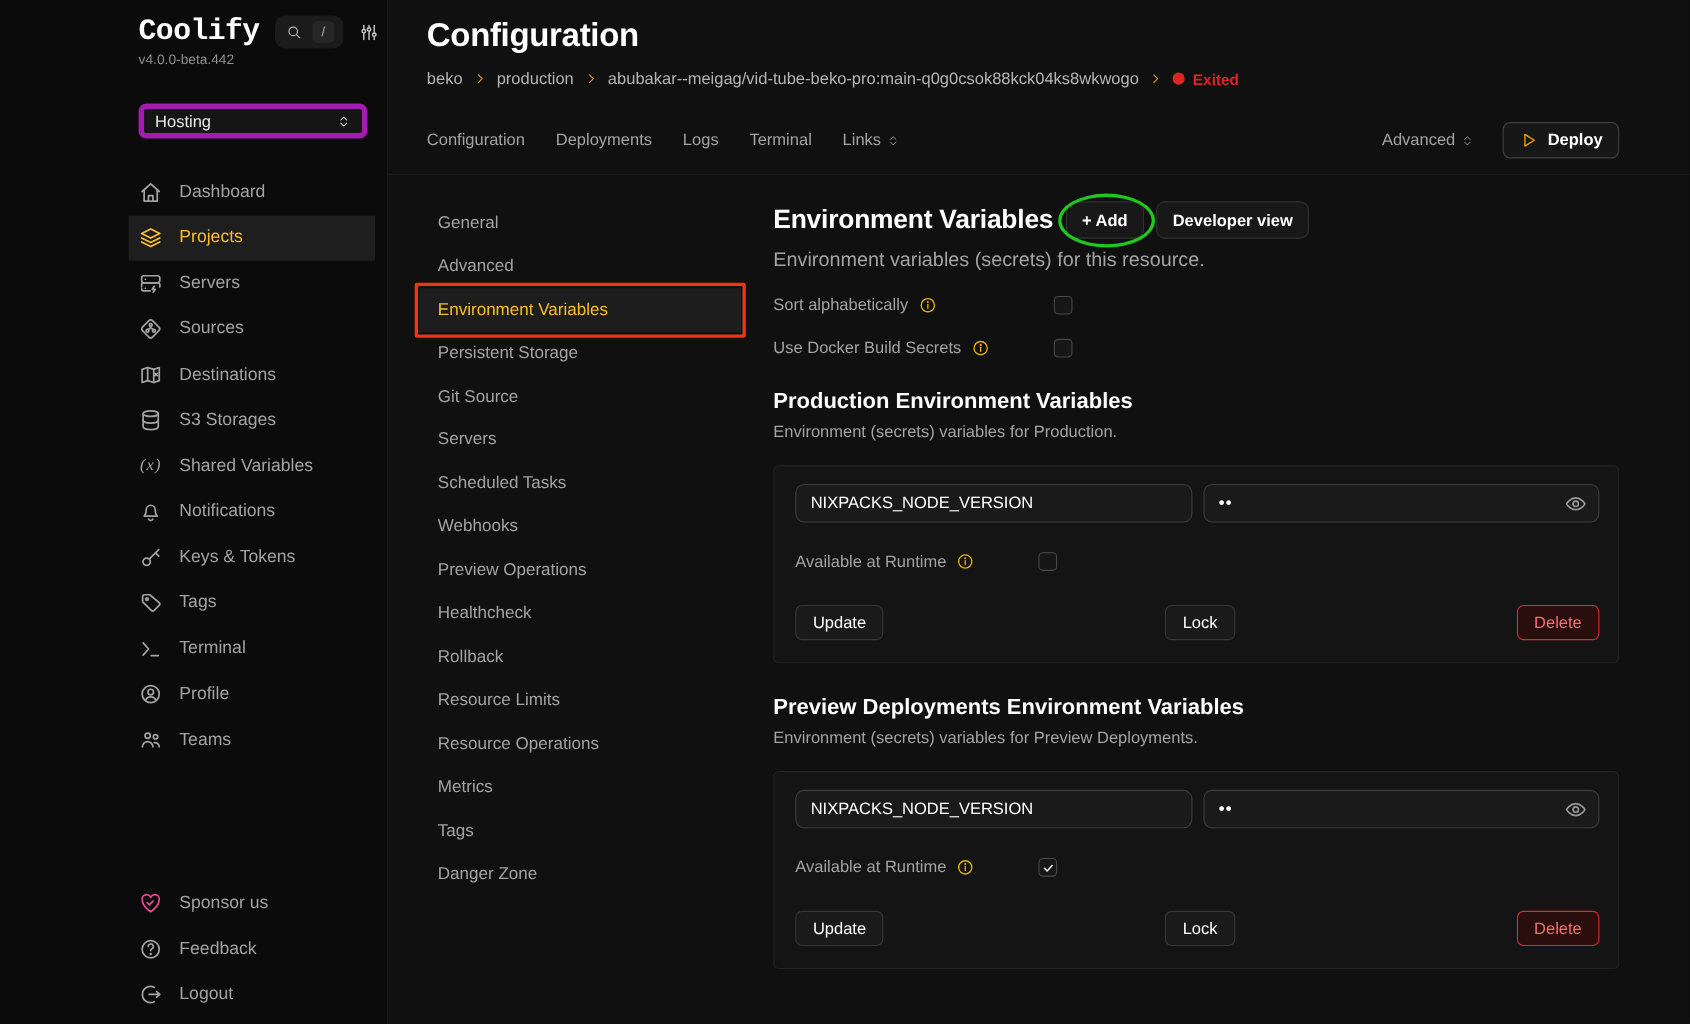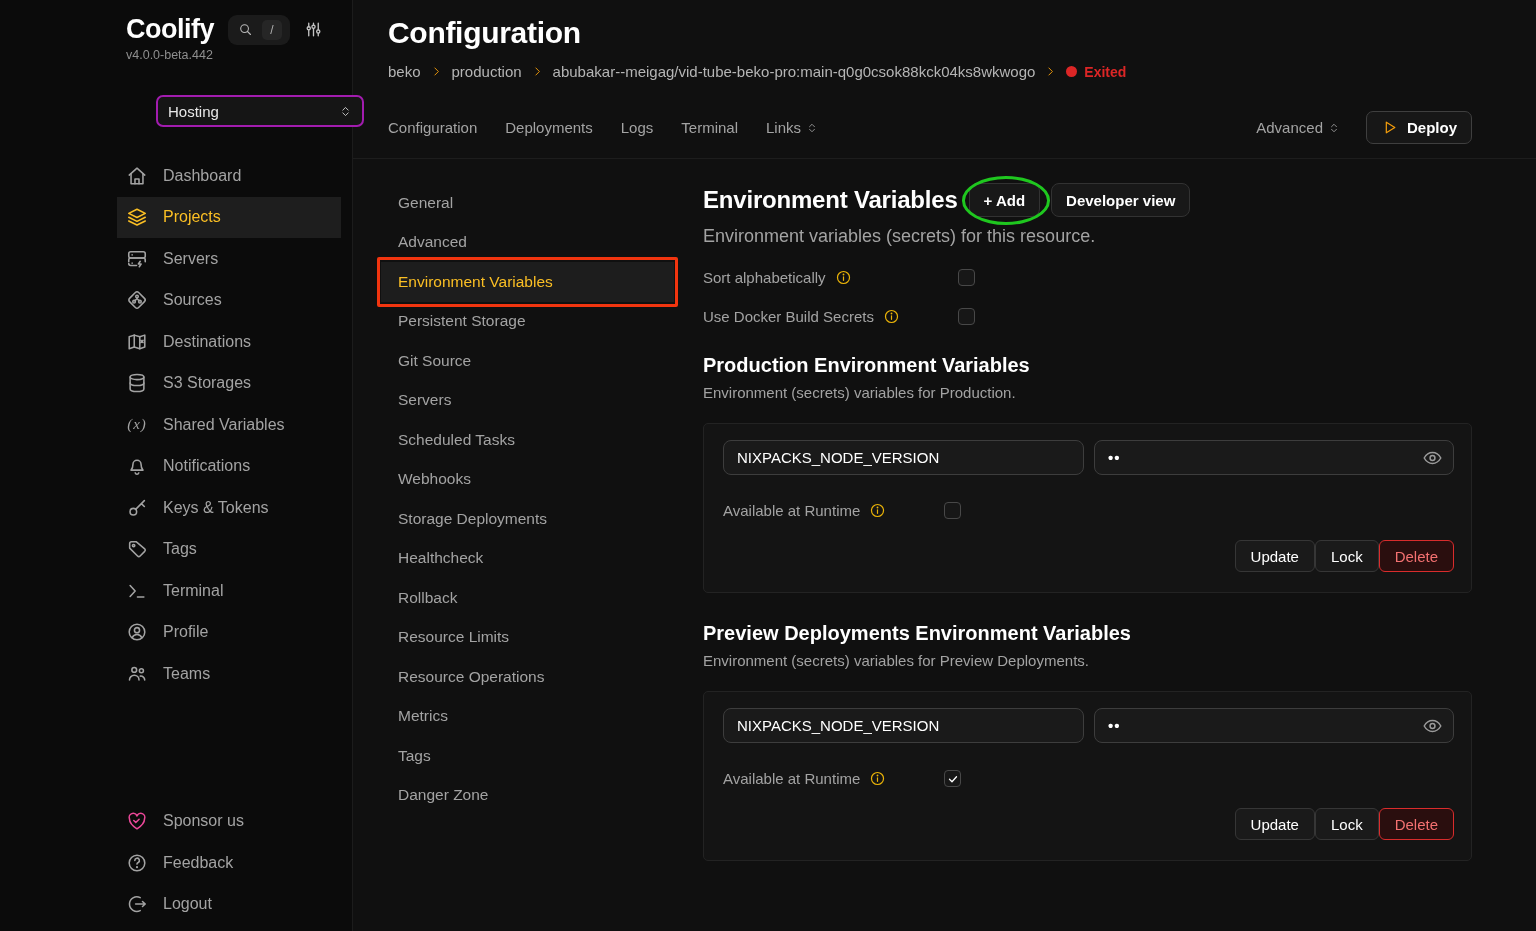--- a/index.html
+++ b/index.html
@@ -14,37 +14,37 @@
 
   svg { fill:none; stroke:currentColor; stroke-width:1.7; stroke-linecap:round; stroke-linejoin:round; }
 
   
   .sidebar {
     position:absolute; left:0; top:0; width:353px; height:931px;
     background:#0b0b0b; border-right:1px solid #1c1c1c;
   }
   .sidebar-inner { margin-left:126px; padding-top:14px; width:216px; }
   .logo-row { display:flex; align-items:center; gap:14px; }
-  .logo { font-size:27px; font-weight:bold; letter-spacing:-0.5px; color:#fff; }
+  .logo { font-size:27px; font-weight:bold; letter-spacing:-0.5px; color:#fff;font-family:Liberation Mono, monospace; }
   .search-chip {
     display:flex; align-items:center; gap:9px; background:#1b1b1b;
     border-radius:9px; padding:5px 8px 5px 10px; cursor:pointer; color:#b9b9b9;
   }
   .search-chip .slash-key {
     width:20px; height:20px; background:#262626; border-radius:5px;
     display:flex; align-items:center; justify-content:center;
     font-size:12px; color:#b0b0b0;
   }
   .sliders-btn { color:#c4c4c4; display:flex; cursor:pointer; }
   .version { font-size:12.5px; color:#8f8f8f; margin-top:3px; }
 
   .team-select {
-    margin-top:33px; height:32px; background:#151515; border:2px solid #a21caf;
+    margin-top:33px; height:32px; background:#151515; border:5px solid #a21caf;
     border-radius:7px; display:flex; align-items:center; justify-content:space-between;
-    padding:0 10px; font-size:15px; color:#e8e8e8; cursor:pointer; width:208px;margin-left:30px;
+    padding:0 10px; font-size:15px; color:#e8e8e8; cursor:pointer; width:208px;
   }
   .team-select .updown { color:#cfcfcf; }
 
   .nav { margin-top:28px; }
   .nav-item {
     display:flex; align-items:center; gap:15px; height:41.5px;
     color:#a3a3a3; font-size:16px; cursor:pointer;
     margin-left:-9px; padding-left:9px; width:224px;
   }
   .nav-item .icon { width:22px; height:22px; display:flex; align-items:center; justify-content:center; flex:0 0 22px; }
@@ -132,21 +132,21 @@
   }
   .key-wrap { flex:0 0 361px; }
   .value-wrap { flex:1; position:relative; }
   .value-field { font-weight:bold; letter-spacing:1px; padding-right:42px; }
   .eye-btn {
     position:absolute; right:11px; top:50%; transform:translateY(-50%);
     color:#9a9a9a; cursor:pointer; display:flex; background:none; border:none;
   }
   .runtime-row { margin-top:27px;gap:40px; }
   .runtime-row .toggle-label-group { width:auto; margin-right:18px; }
-  .card-buttons { display:flex; justify-content:flex-end; margin-top:21px; }
+  .card-buttons { display:flex; justify-content:space-between; margin-top:31px; }
   .btn {
     height:32px; padding:0 15px; border-radius:6px; font-size:15px; cursor:pointer;
     background:#1a1a1a; border:1px solid #363636; color:#fff;
     font-family:"Liberation Sans", sans-serif;
   }
   .btn-danger { background:#2a0e0e; border:1.5px solid #d92c2c; color:#f47171; }
 </style>
 </head>
 <body>
 
@@ -416,21 +416,21 @@
         <div class="subnav-item">Advanced</div>
         <div class="subnav-item active-wrap">
           <span>Environment Variables</span>
           <span class="annotation-red"></span>
         </div>
         <div class="subnav-item">Persistent Storage</div>
         <div class="subnav-item">Git Source</div>
         <div class="subnav-item">Servers</div>
         <div class="subnav-item">Scheduled Tasks</div>
         <div class="subnav-item">Webhooks</div>
-        <div class="subnav-item">Storage Deployments</div>
+        <div class="subnav-item">Preview Operations</div>
         <div class="subnav-item">Healthcheck</div>
         <div class="subnav-item">Rollback</div>
         <div class="subnav-item">Resource Limits</div>
         <div class="subnav-item">Resource Operations</div>
         <div class="subnav-item">Metrics</div>
         <div class="subnav-item">Tags</div>
         <div class="subnav-item">Danger Zone</div>
       </nav>
 
       <section class="content">

